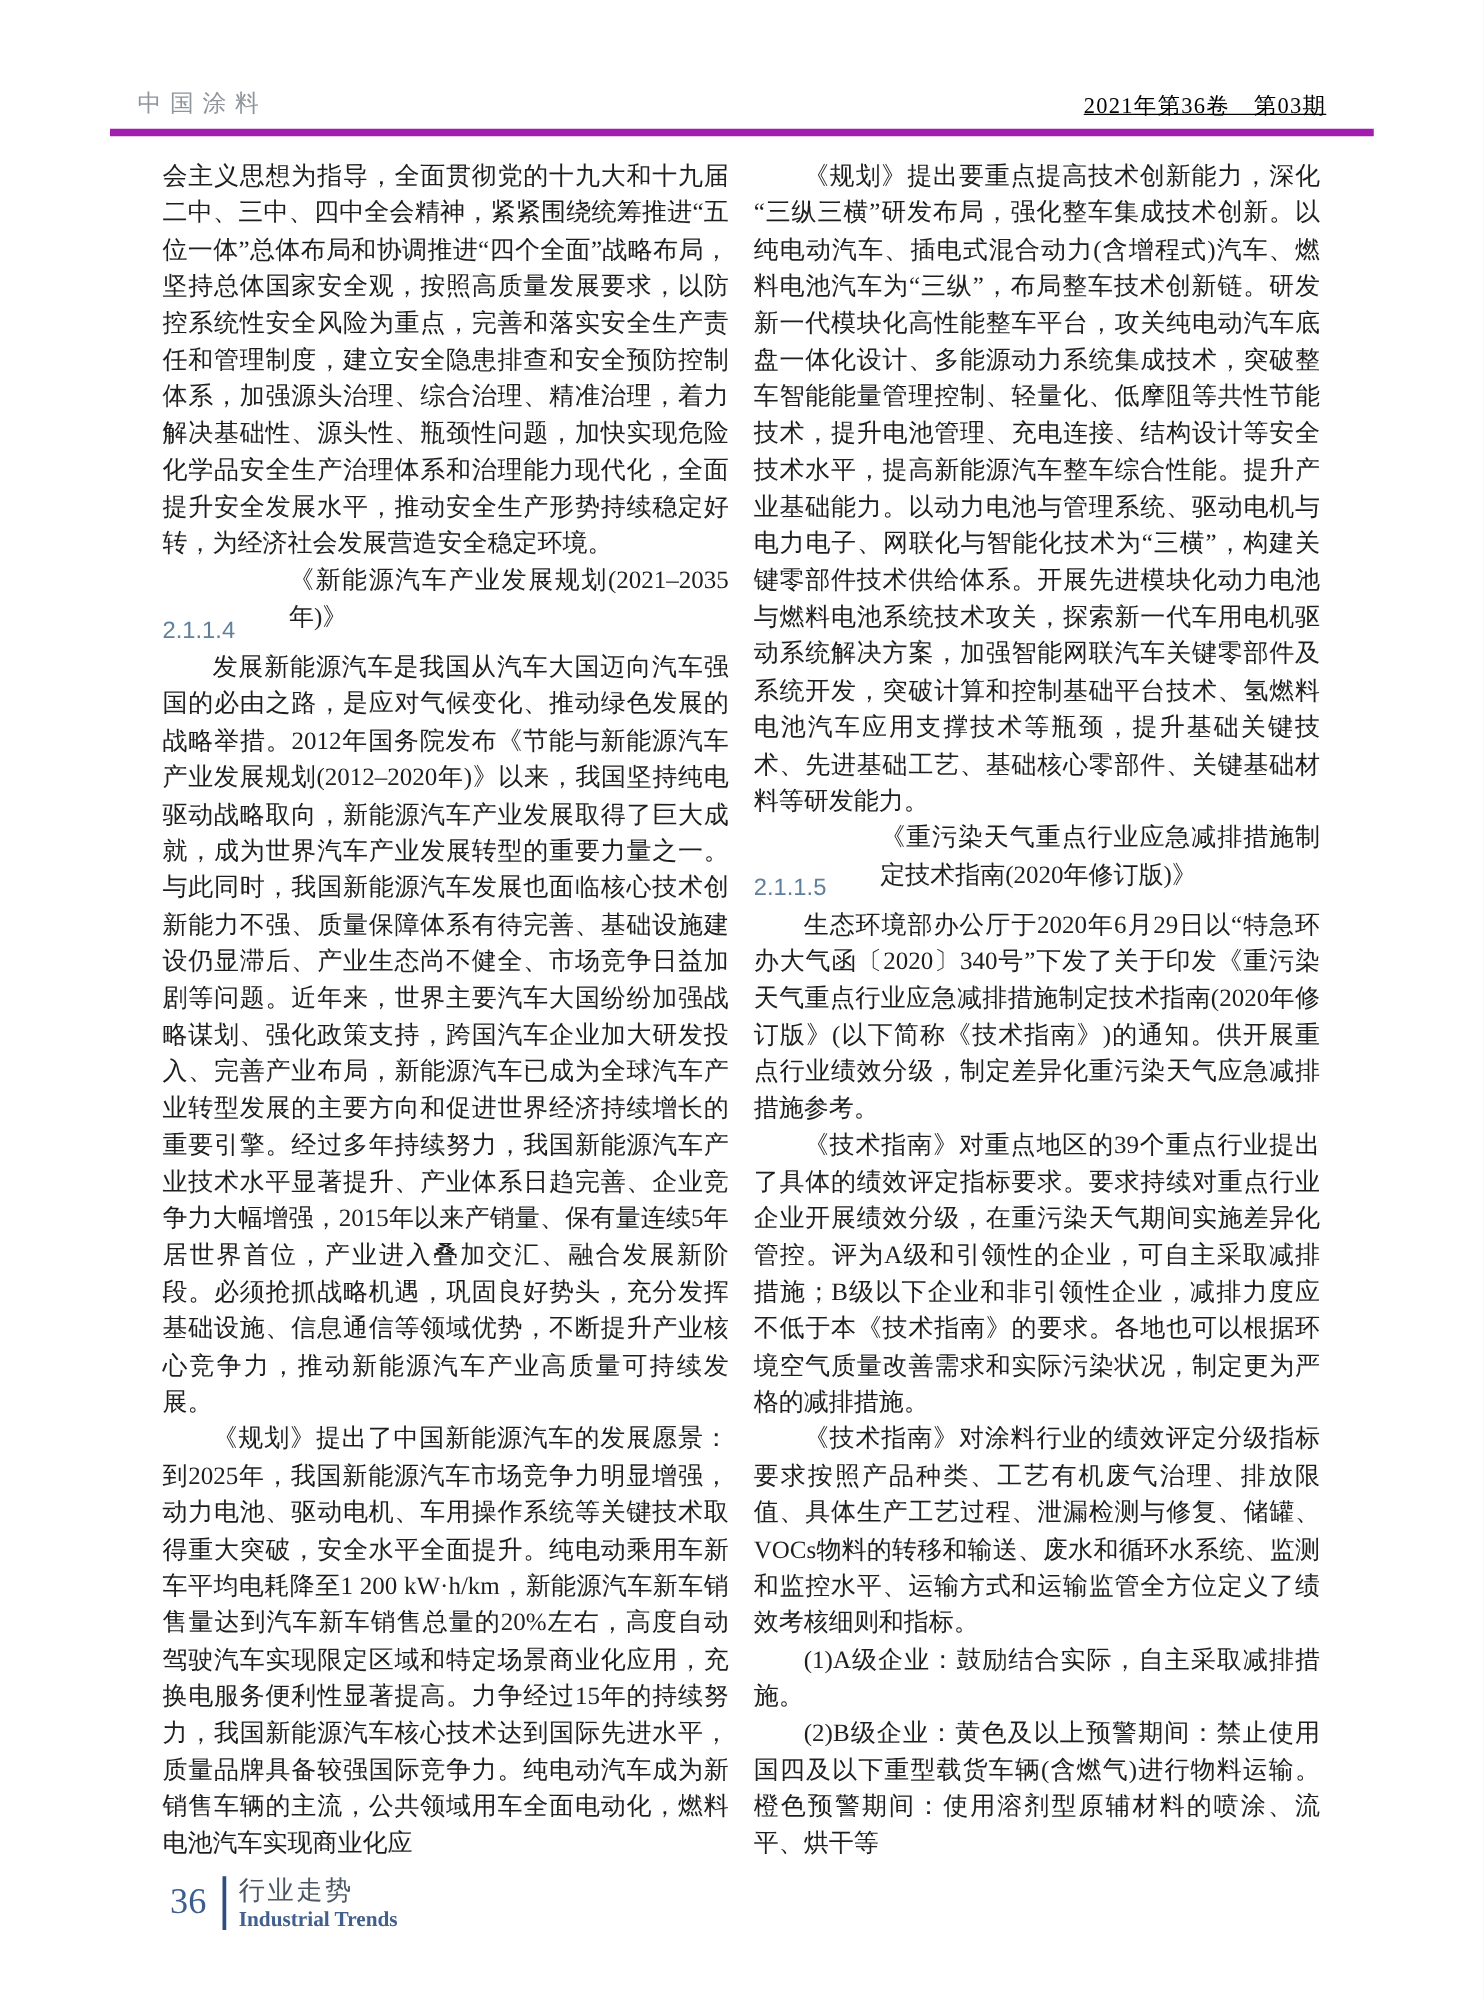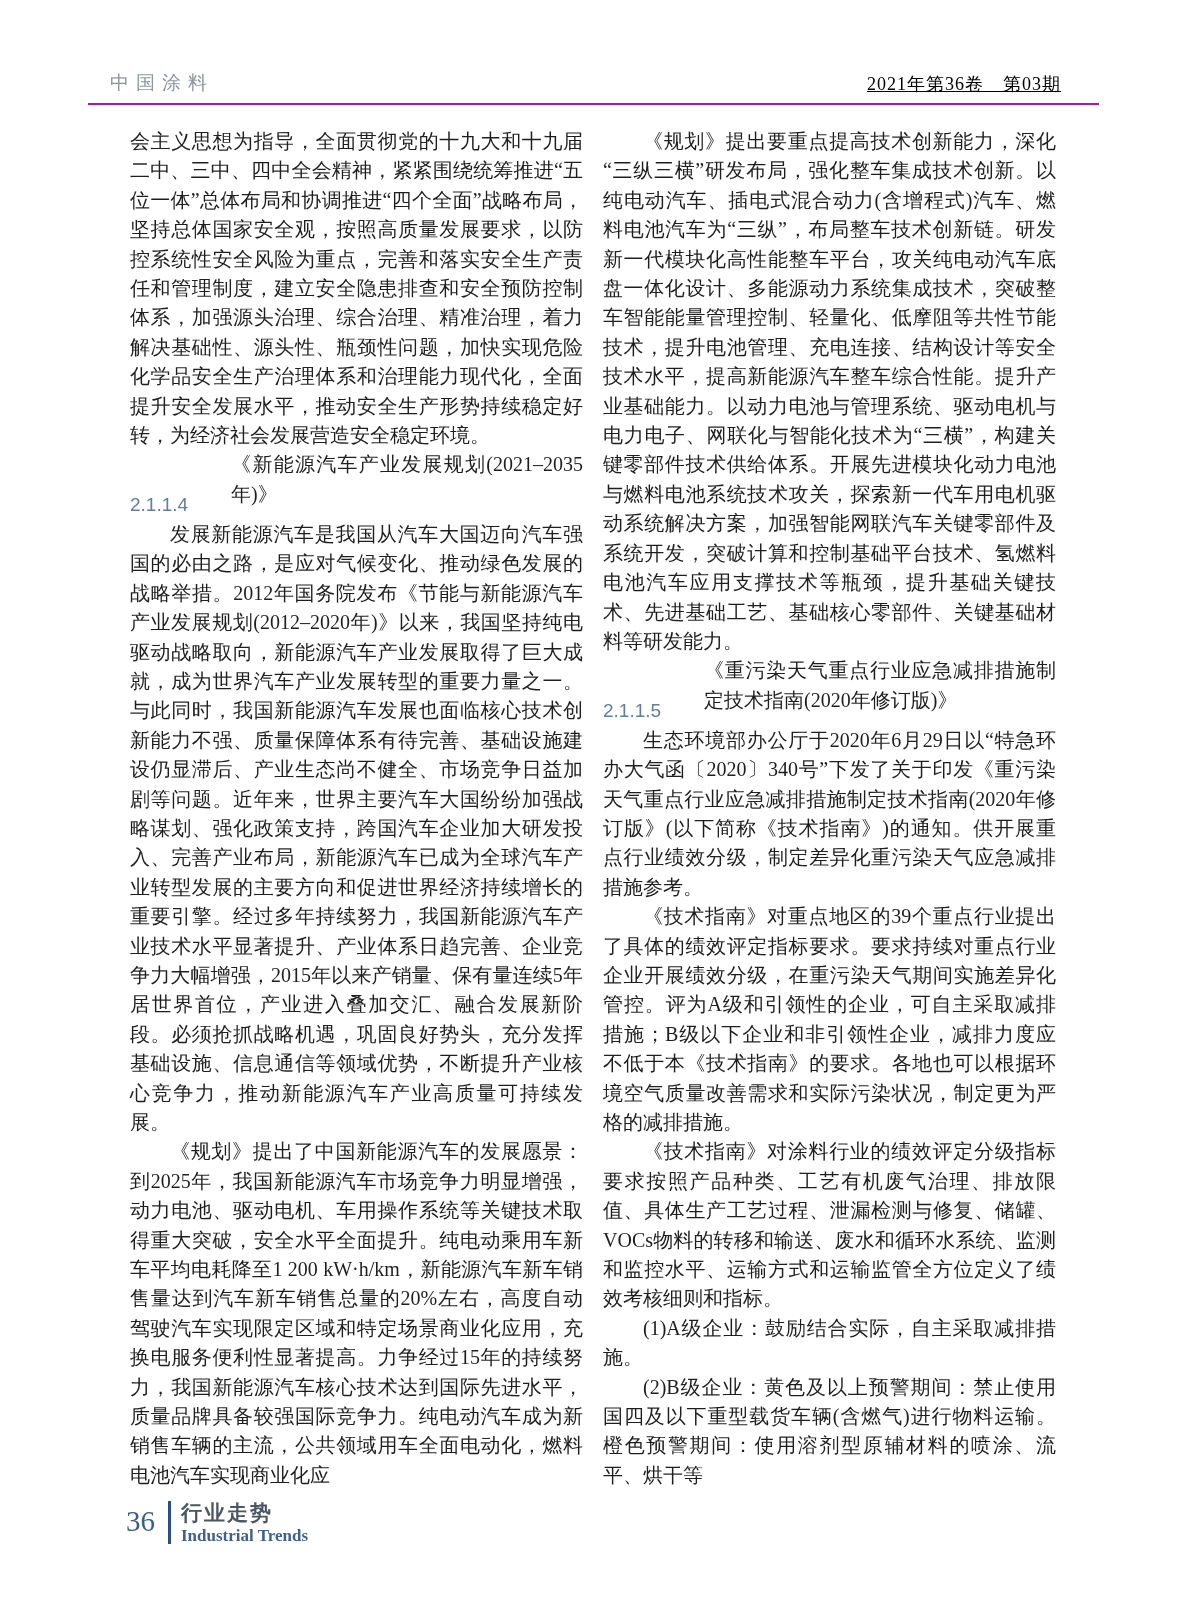--- a/index.html
+++ b/index.html
@@ -13,21 +13,21 @@
     font-family: "Liberation Serif", "DejaVu Serif", serif;
   }
   
   .page-header {
     position: absolute;
     top: 70px; left: 88px;
     width: 1011px;
     display: flex;
     justify-content: space-between;
     align-items: flex-end;
-    border-bottom: 2px solid #a21caf;
+    border-bottom: 6px solid #a21caf;
     padding-bottom: 7px;
   }
   .journal-name {
     margin-left: 22px;
     font-size: 19px;
     color: #8e959b;
     letter-spacing: 7px;
   }
   .issue-info {
     margin-right: 38px;
@@ -60,40 +60,40 @@
     margin-right: 13px;
     color: #5f7f9d;
     font-family: "Liberation Sans", "DejaVu Sans", sans-serif;
     font-size: 19px;
     margin-top: 40px;
   }
   .sec-title { flex: 1 1 auto; margin-left: 30px; }
   
   .page-footer {
     position: absolute;
-    left: 126px; top: 1498px;
+    left: 136px; top: 1498px;
     display: flex;
     align-items: flex-start;
   }
   .page-num {
     font-size: 29px;
     line-height: 46px;
     color: #3d5d90;
     margin-right: 13px;
   }
   .footer-bar {
     width: 3px; height: 43px;
     background: #2c4f7f;
     margin-right: 10px;
     margin-top: 3px;
   }
   .footer-cn {
     font-family: "Liberation Sans", "DejaVu Sans", sans-serif;
     font-size: 21px;
-    font-weight: bold;
+    font-weight: normal;
     color: #4c5763;
     letter-spacing: 2px;
     line-height: 25px;
     margin-top: 2px;
   }
   .footer-en {
     font-size: 17px;
     font-weight: bold;
     color: #41608d;
     line-height: 17px;

